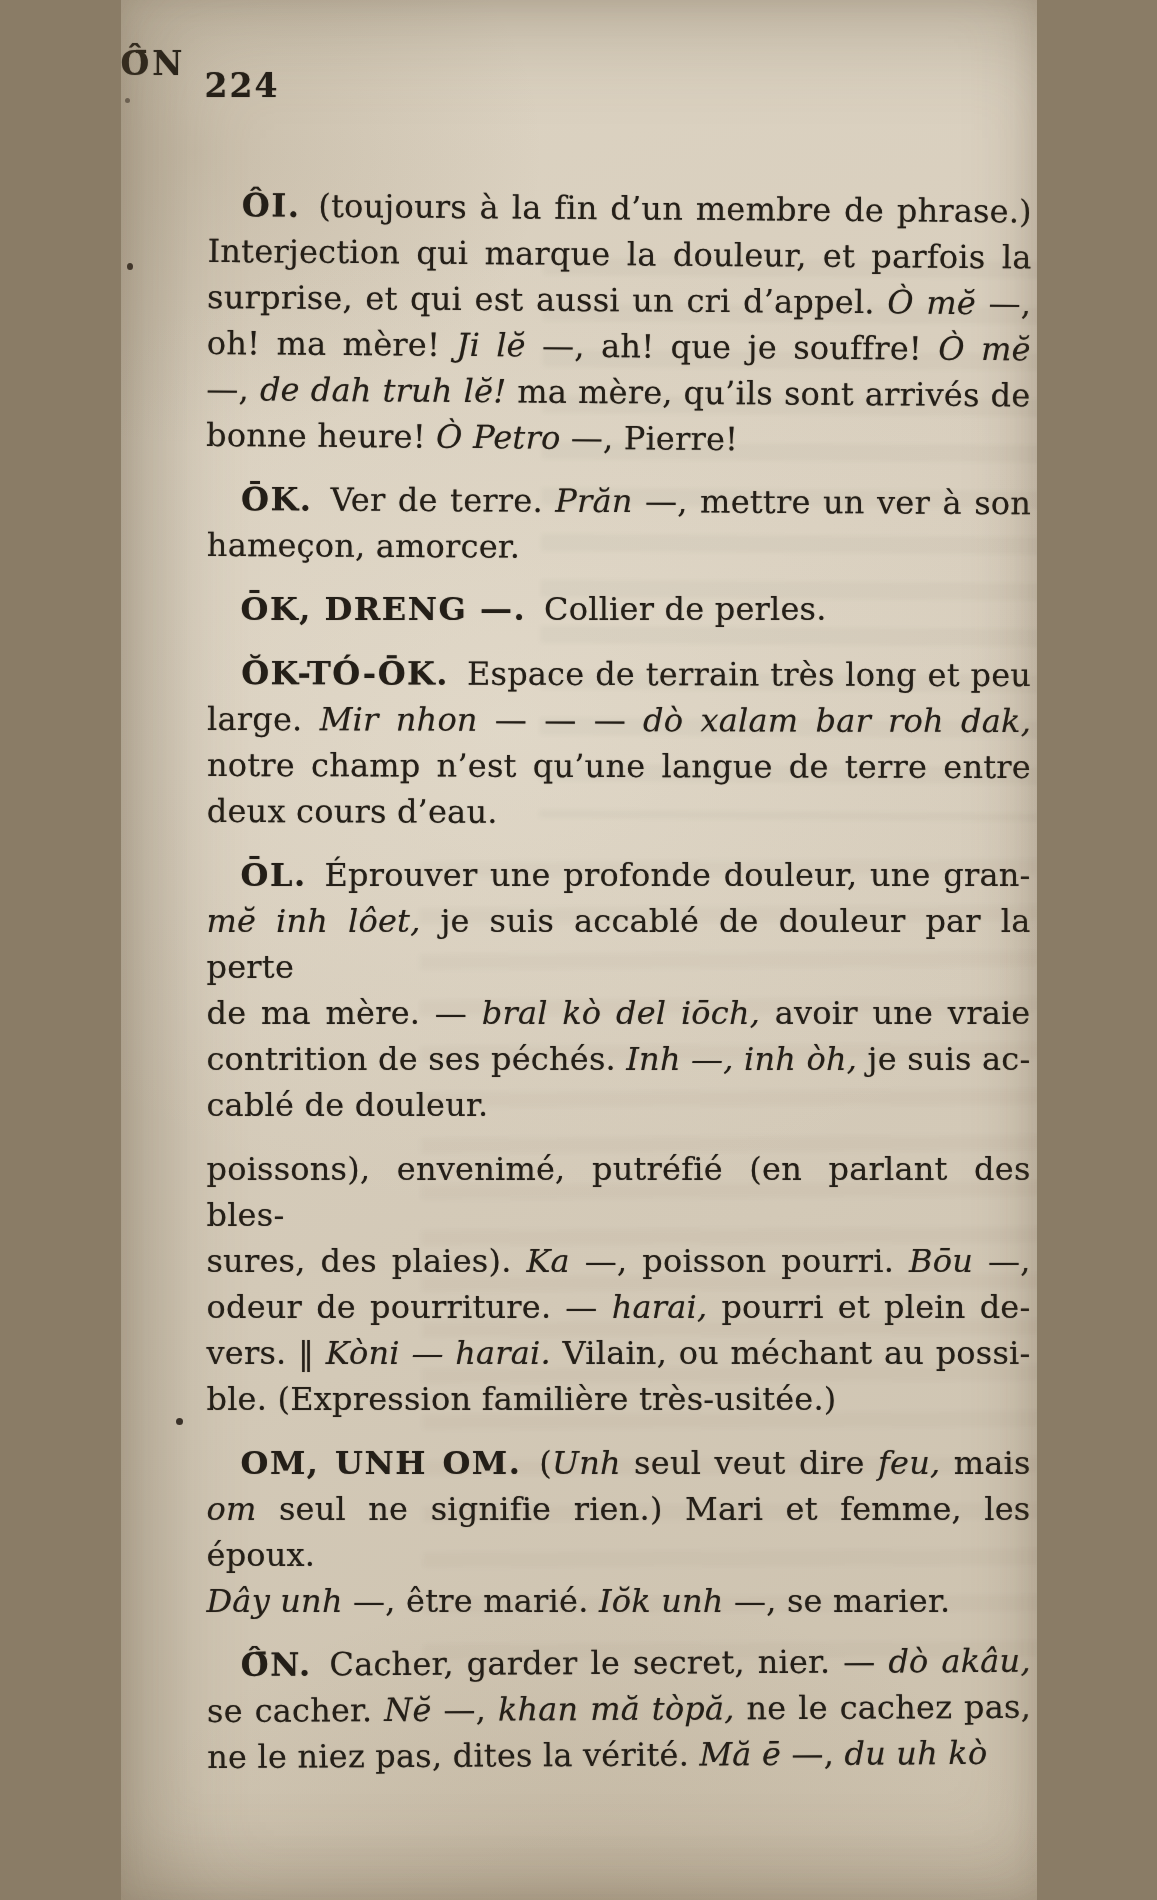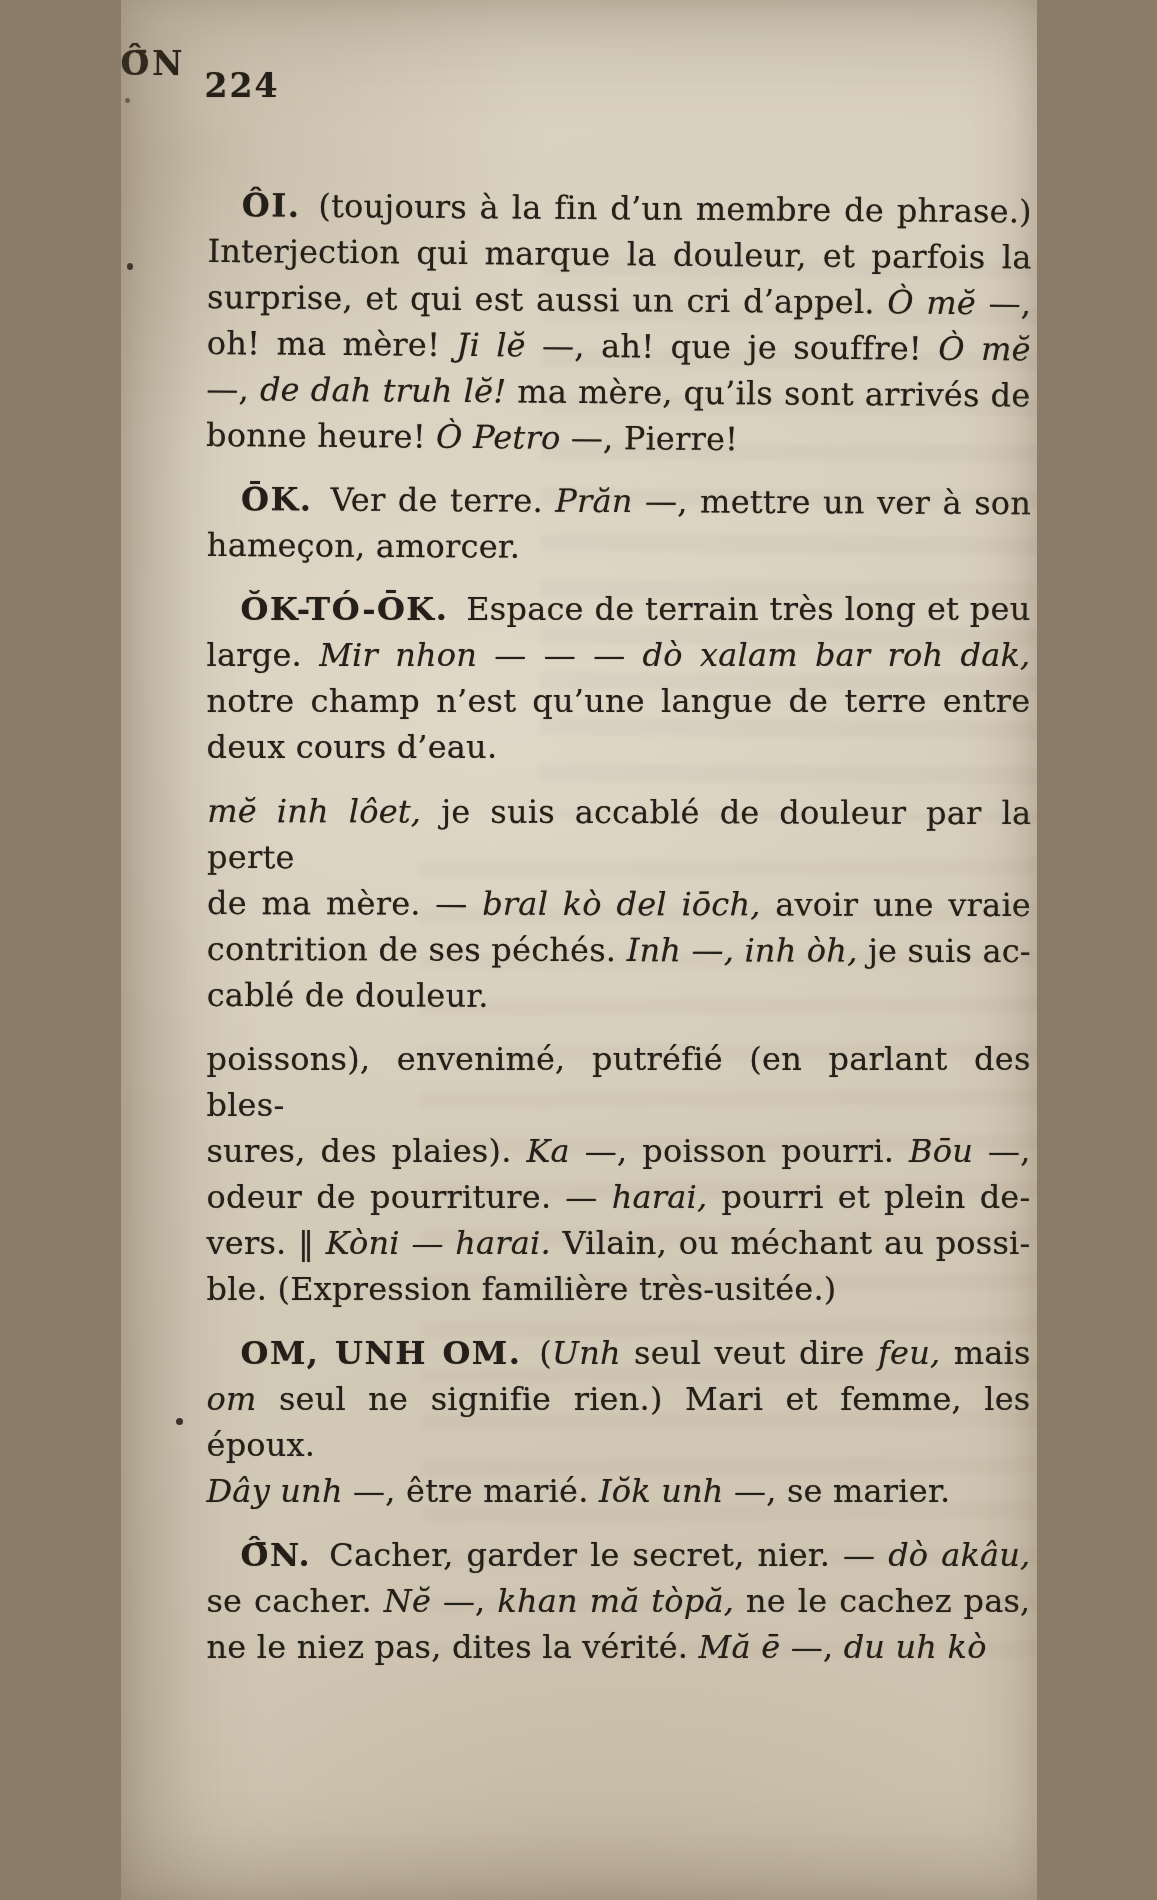--- a/index.html
+++ b/index.html
@@ -91,26 +91,30 @@
         <div class="line"><span class="rm">surprise, et qui est aussi un cri d’appel. </span><span class="it">Ò mĕ</span><span class="rm"> —,</span></div>
         <div class="line"><span class="rm">oh! ma mère! </span><span class="it">Ji lĕ</span><span class="rm"> —, ah! que je souffre! </span><span class="it">Ò mĕ</span></div>
         <div class="line"><span class="rm">—, </span><span class="it">de dah truh lĕ!</span><span class="rm"> ma mère, qu’ils sont arrivés de</span></div>
         <div class="line last"><span class="rm">bonne heure! </span><span class="it">Ò Petro</span><span class="rm"> —, Pierre!</span></div>
       </div>
       <div class="entry">
         <div class="line first"><span class="hw">ŌK.</span><span class="rm">Ver de terre. </span><span class="it">Prăn</span><span class="rm"> —, mettre un ver à son</span></div>
         <div class="line last"><span class="rm">hameçon, amorcer.</span></div>
       </div>
       <div class="entry">
+        <div class="line first last"><span class="hw">ŌK, DRENG —.</span><span class="rm">Collier de perles.</span></div>
+      </div>
+      <div class="entry">
         <div class="line first"><span class="hw">ŎK-TÓ-ŌK.</span><span class="rm">Espace de terrain très long et peu</span></div>
         <div class="line"><span class="rm">large. </span><span class="it">Mir nhon</span><span class="rm"> — — — </span><span class="it">dò xalam bar roh dak,</span></div>
         <div class="line"><span class="rm">notre champ n’est qu’une langue de terre entre</span></div>
         <div class="line last"><span class="rm">deux cours d’eau.</span></div>
       </div>
       <div class="entry">
+        <div class="line first"><span class="hw">ŌL.</span><span class="rm">Éprouver une profonde douleur, une gran-</span></div>
         <div class="line"><span class="it">mĕ inh lôet,</span><span class="rm"> je suis accablé de douleur par la perte</span></div>
         <div class="line"><span class="rm">de ma mère. — </span><span class="it">bral kò del iōch,</span><span class="rm"> avoir une vraie</span></div>
         <div class="line"><span class="rm">contrition de ses péchés. </span><span class="it">Inh —, inh òh,</span><span class="rm"> je suis ac-</span></div>
         <div class="line last"><span class="rm">cablé de douleur.</span></div>
       </div>
       <div class="entry">
         <div class="line"><span class="rm">poissons), envenimé, putréfié (en parlant des bles-</span></div>
         <div class="line"><span class="rm">sures, des plaies). </span><span class="it">Ka</span><span class="rm"> —, poisson pourri. </span><span class="it">Bōu</span><span class="rm"> —,</span></div>
         <div class="line"><span class="rm">odeur de pourriture. — </span><span class="it">harai,</span><span class="rm"> pourri et plein de-</span></div>
         <div class="line"><span class="rm">vers. ‖ </span><span class="it">Kòni — harai.</span><span class="rm"> Vilain, ou méchant au possi-</span></div>

